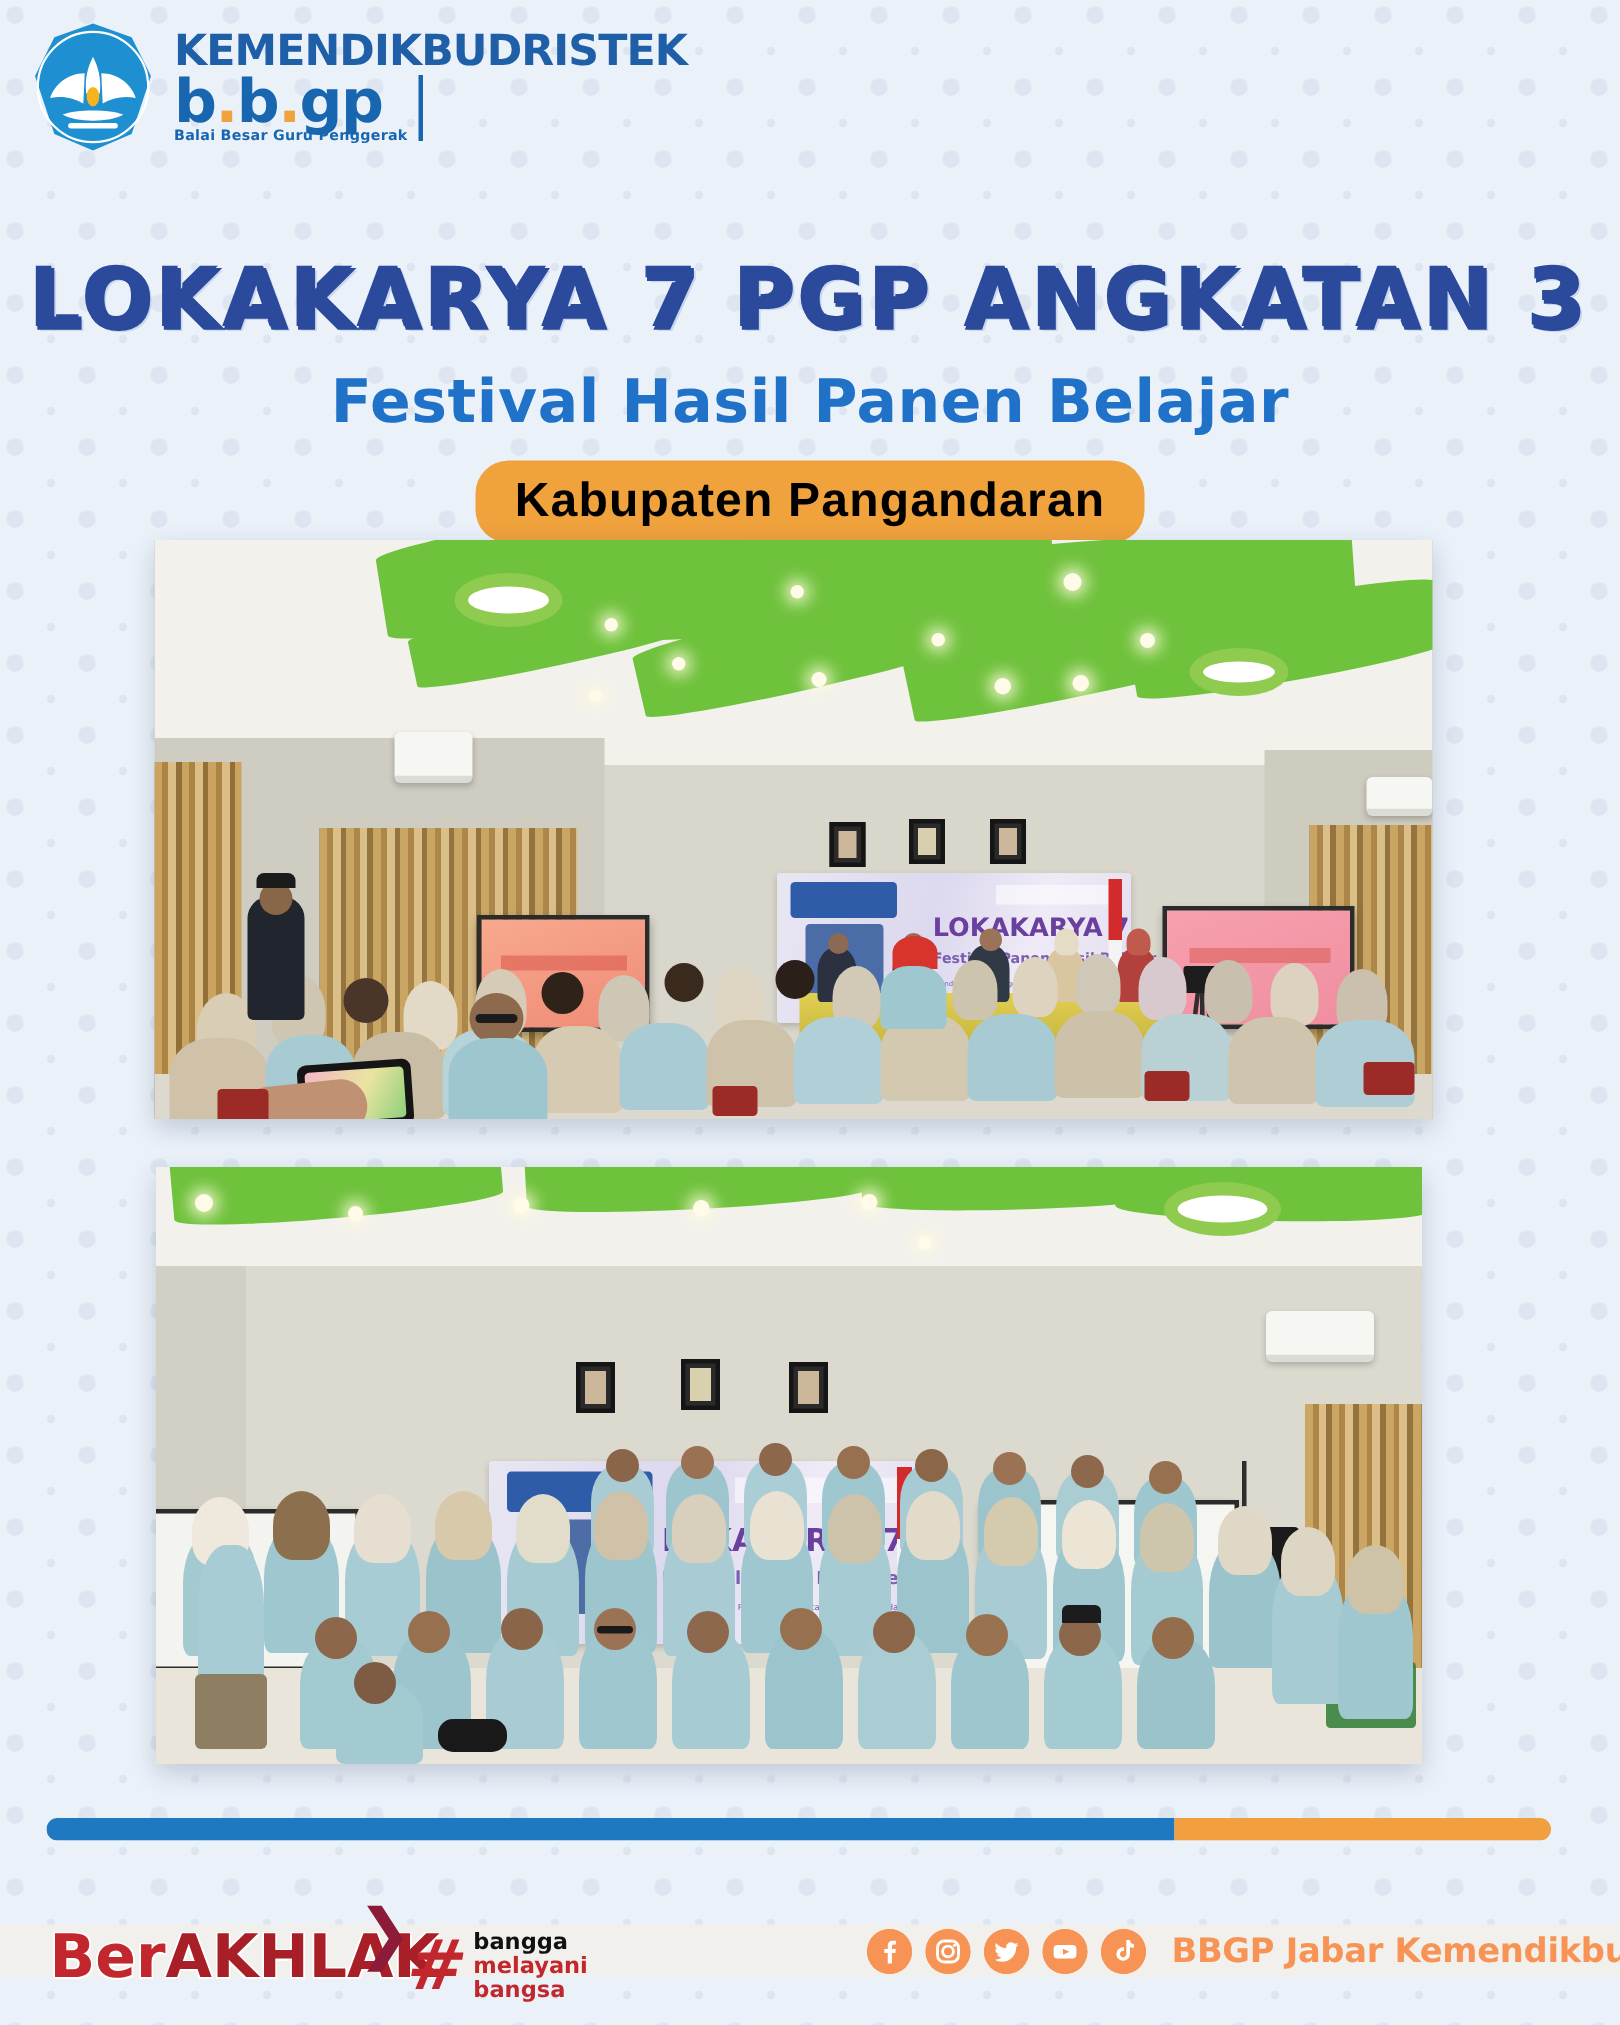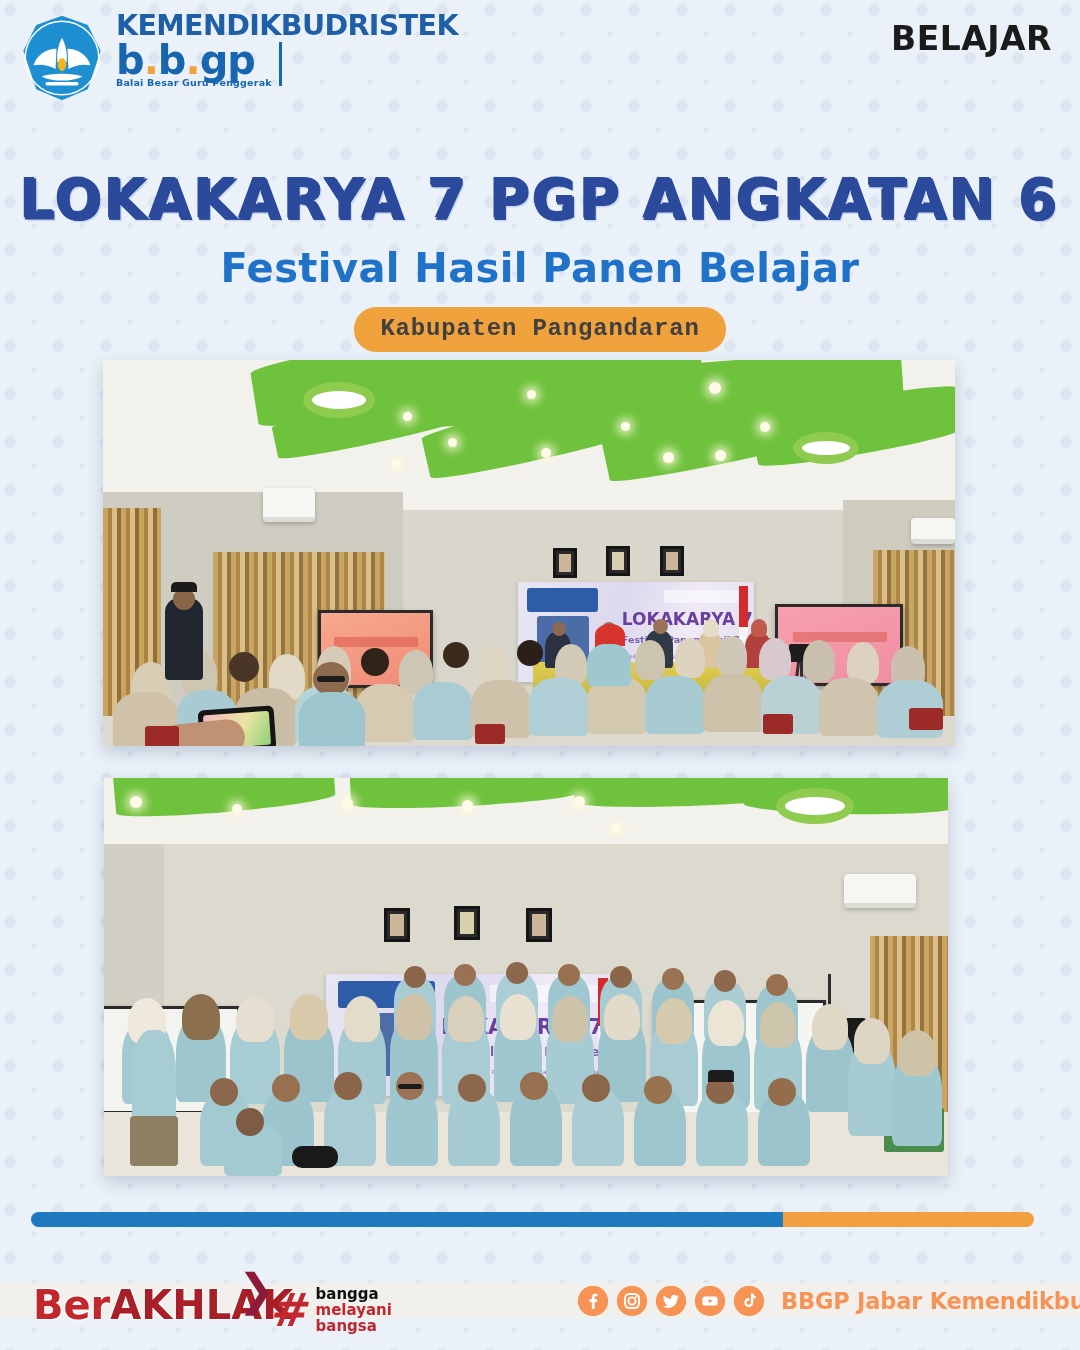--- a/index.html
+++ b/index.html
@@ -20,21 +20,21 @@
     background-image:
       radial-gradient(circle at 10px 10px, #dde5f0 5.5px, transparent 6px),
       radial-gradient(circle at 10px 10px, #dde5f0 2.5px, transparent 3px);
     background-size:48px 48px, 48px 48px;
     background-position:0 0, 24px 24px;
   }
 
   
   .header { position:absolute; top:0; left:0; width:1080px; height:118px; }
 
-  .logo-block { position:absolute; left:16px; top:12px; display:flex; align-items:flex-start; }
+  .logo-block { position:absolute; left:16px; top:12px; display:flex; align-items:center; }
   .tutwuri { width:92px; height:92px; position:relative; flex:0 0 auto; }
   .logo-text { margin-left:8px; }
   .kemendik {
     font-family:"DejaVu Sans", sans-serif;
     font-weight:bold; font-size:28.5px; letter-spacing:-0.6px;
     color:#1f5fa8; line-height:1.0;
   }
   .bbgp-row { display:flex; align-items:flex-end; margin-top:1px; }
   .bbgp {
     font-family:"DejaVu Sans", sans-serif;
@@ -78,23 +78,23 @@
     line-height:1.05;
   }
   .sub-title {
     font-family:"DejaVu Sans", sans-serif;
     font-weight:bold; font-size:40px; color:#1f72c8;
     letter-spacing:0.4px; margin-top:16px; line-height:1.1;
   }
   .badge-row { margin-top:17px; }
   .badge {
     display:inline-block;
-    background:#f0a23c; color:#404040;
-    font-family:Liberation Mono, monospace;
-    font-weight:bold; font-size:24px; letter-spacing:0.8px;
+    background:#f0a23c; color:#000000;
+    font-family:Liberation Sans, sans-serif;
+    font-weight:bold; font-size:32px; letter-spacing:0.8px;
     padding:8px 26px 10px 26px; border-radius:22px;
   }
 
   
   .photo {
     position:absolute; overflow:hidden;
     box-shadow:0 6px 16px rgba(40,60,90,0.22);
     background:#c9c6bd;
   }
   #photo-1 { left:103px; top:360px; width:852px; height:386px; }
@@ -246,26 +246,25 @@
           <div>
             <div class="bbgp">b<span class="dot">.</span>b<span class="dot">.</span>gp</div>
             <div class="balai">Balai Besar Guru Penggerak</div>
           </div>
           <div class="divider-v"></div>
         </div>
       </div>
     </div>
 
     <div class="merdeka-block">
-      <div class="belajar">BELAJAR</div>
     </div>
   </div>
 
   <div class="title-wrap">
-    <div class="main-title">LOKAKARYA 7 PGP ANGKATAN 6</div>
+    <div class="main-title">LOKAKARYA 7 PGP ANGKATAN 3</div>
     <div class="sub-title">Festival Hasil Panen Belajar</div>
     <div class="badge-row">
       <span class="badge">Kabupaten Pangandaran</span>
     </div>
   </div>
 
   <div class="photo" id="photo-1">
     <div class="scene">
 
       <div class="ceil" style="left:0;top:0;width:852px;height:172px;"></div>

